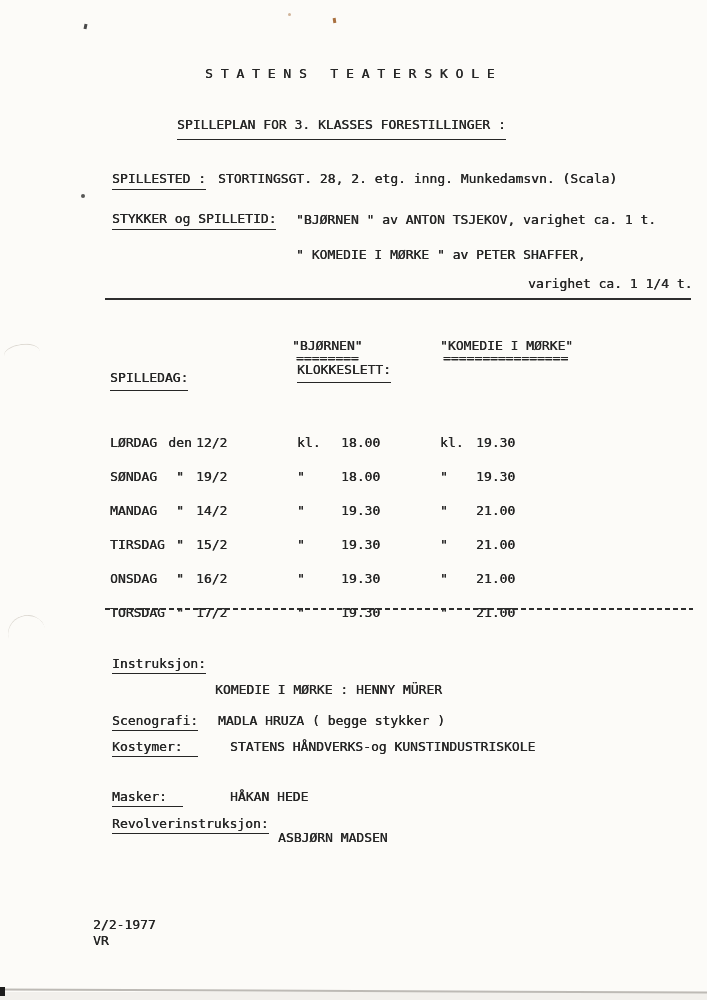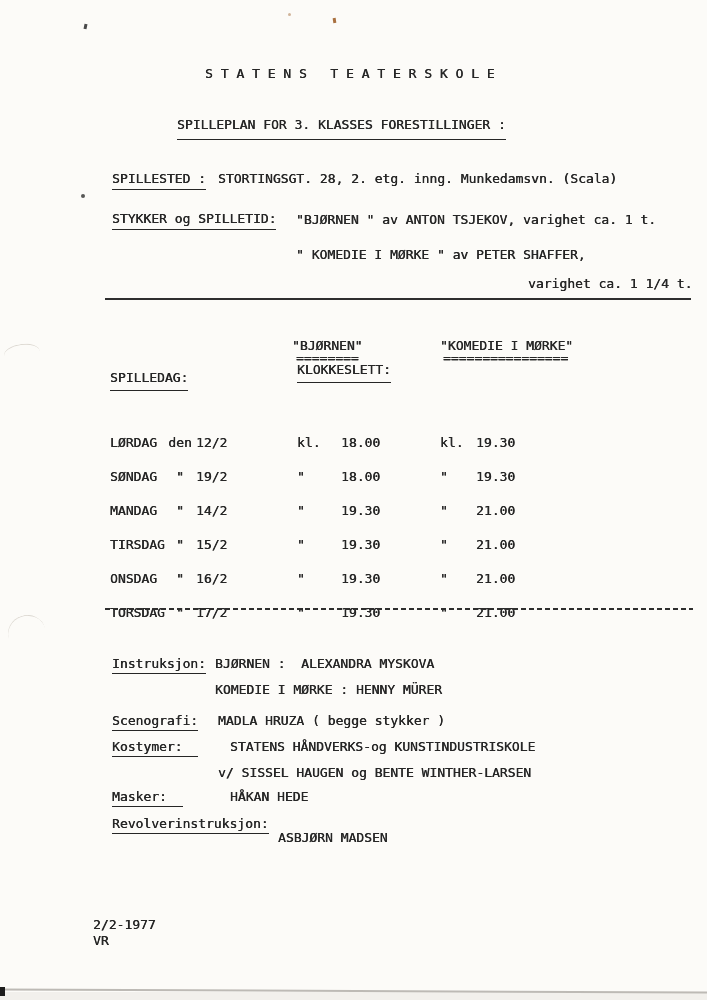--- a/index.html
+++ b/index.html
@@ -120,29 +120,27 @@
     <span class="c-date">17/2</span>
     <span class="c-k1">"</span>
     <span class="c-t1">19.30</span>
     <span class="c-k2">"</span>
     <span class="c-t2">21.00</span>
   </div>
 
   <div class="rule-dashed"></div>
 
   <div class="t" style="left:112px;top:656px;"><span class="ul2">Instruksjon:</span></div>
-  <div class="t" style="left:215px;top:656px;">BJØRNEN :  ALEXANDRA MYSKOVA</div>
   <div class="t" style="left:215px;top:682px;">KOMEDIE I MØRKE : HENNY MÜRER</div>
 
   <div class="t" style="left:112px;top:713px;"><span class="ul2">Scenografi:</span></div>
   <div class="t" style="left:218px;top:713px;">MADLA HRUZA ( begge stykker )</div>
 
   <div class="t" style="left:112px;top:739px;"><span class="ul2 wide">Kostymer:</span></div>
   <div class="t" style="left:230px;top:739px;">STATENS HÅNDVERKS-og KUNSTINDUSTRISKOLE</div>
-  <div class="t" style="left:218px;top:765px;">v/ SISSEL HAUGEN og BENTE WINTHER-LARSEN</div>
 
   <div class="t" style="left:112px;top:789px;"><span class="ul2 wide">Masker:</span></div>
   <div class="t" style="left:230px;top:789px;">HÅKAN HEDE</div>
 
   <div class="t" style="left:112px;top:816px;"><span class="ul2">Revolverinstruksjon:</span></div>
   <div class="t" style="left:278px;top:816px;margin-top:14px;">ASBJØRN MADSEN</div>
 
   <div class="t" style="left:93px;top:917px;">2/2-1977</div>
   <div class="t" style="left:93px;top:933px;">VR</div>
 

